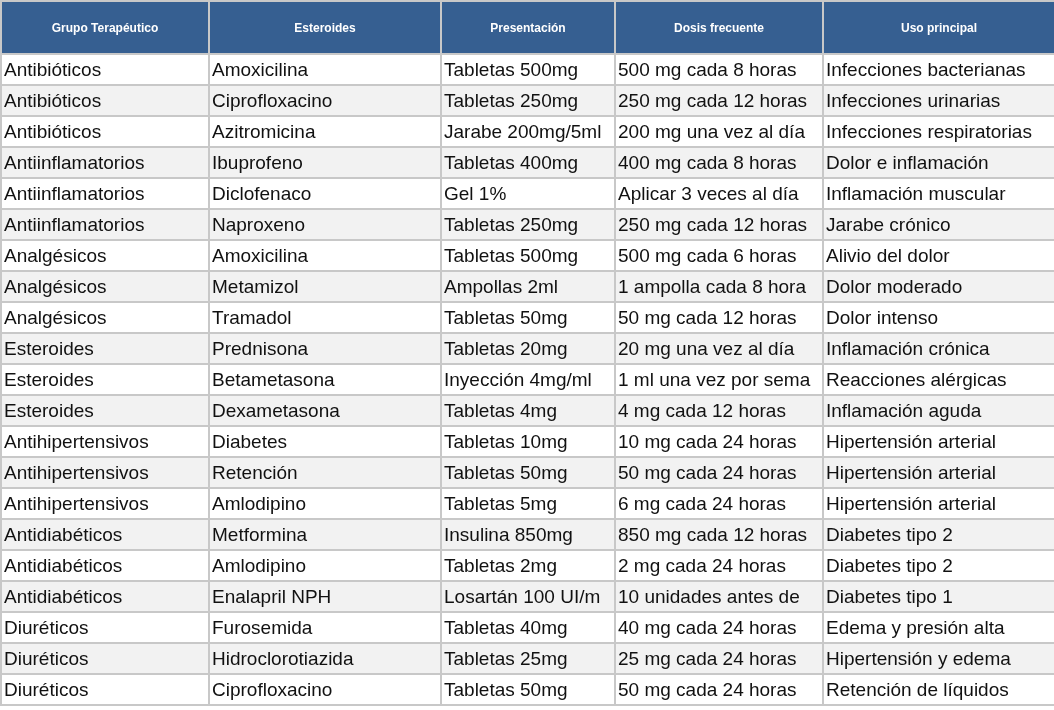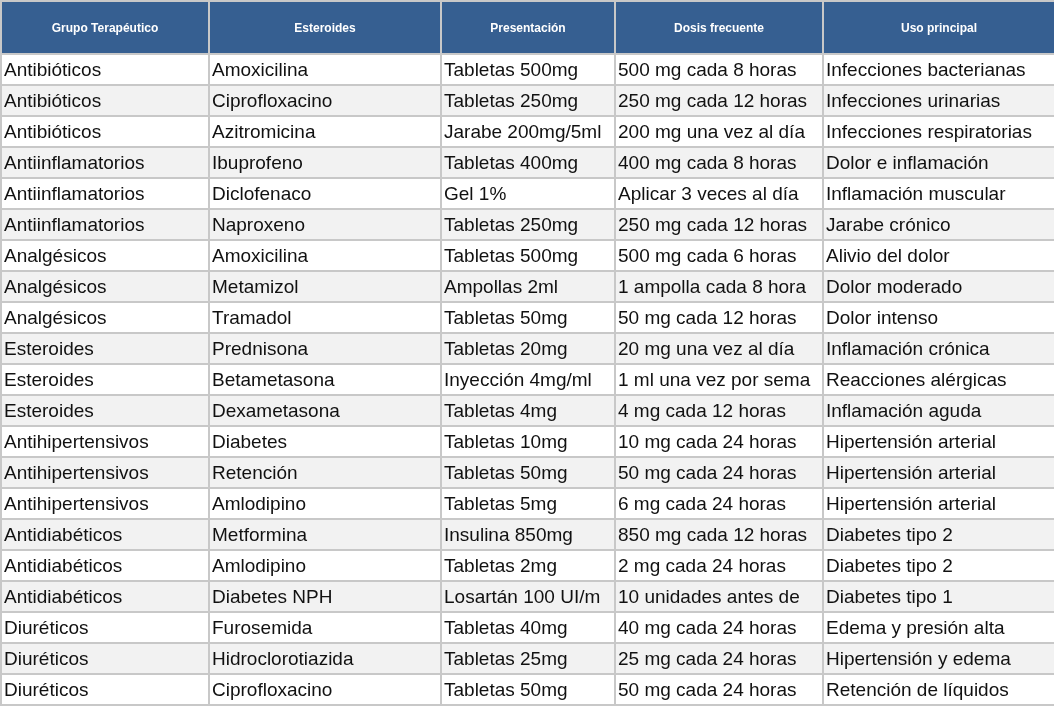--- a/index.html
+++ b/index.html
@@ -154,21 +154,21 @@
       </tr>
       <tr class="norm">
         <td>Antidiabéticos</td>
         <td>Amlodipino</td>
         <td>Tabletas 2mg</td>
         <td>2 mg cada 24 horas</td>
         <td>Diabetes tipo 2</td>
       </tr>
       <tr class="alt">
         <td>Antidiabéticos</td>
-        <td>Diabetes NPH</td>
+        <td>Enalapril NPH</td>
         <td>Losartán 100 UI/m</td>
         <td>10 unidades antes de</td>
         <td>Diabetes tipo 1</td>
       </tr>
       <tr class="norm">
         <td>Diuréticos</td>
         <td>Furosemida</td>
         <td>Tabletas 40mg</td>
         <td>40 mg cada 24 horas</td>
         <td>Edema y presión alta</td>

